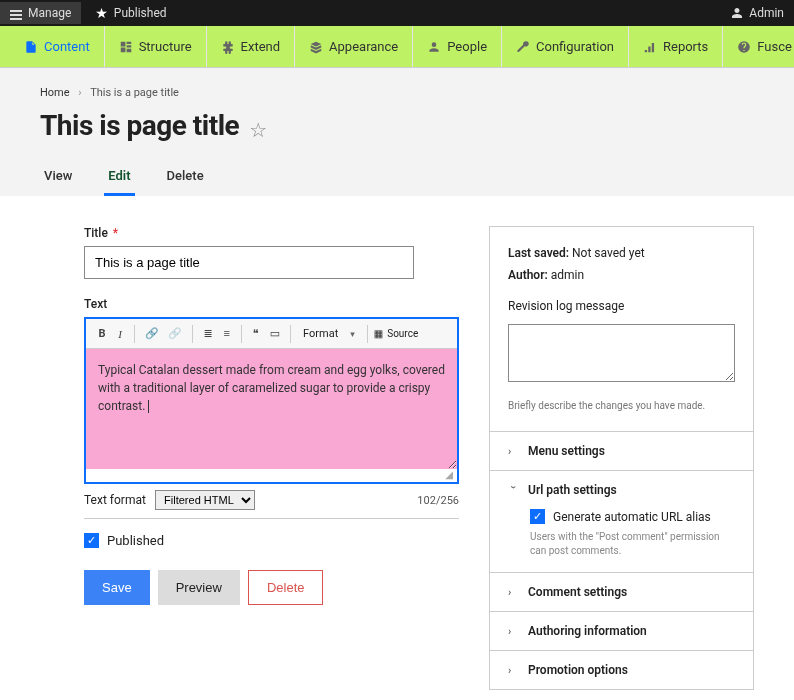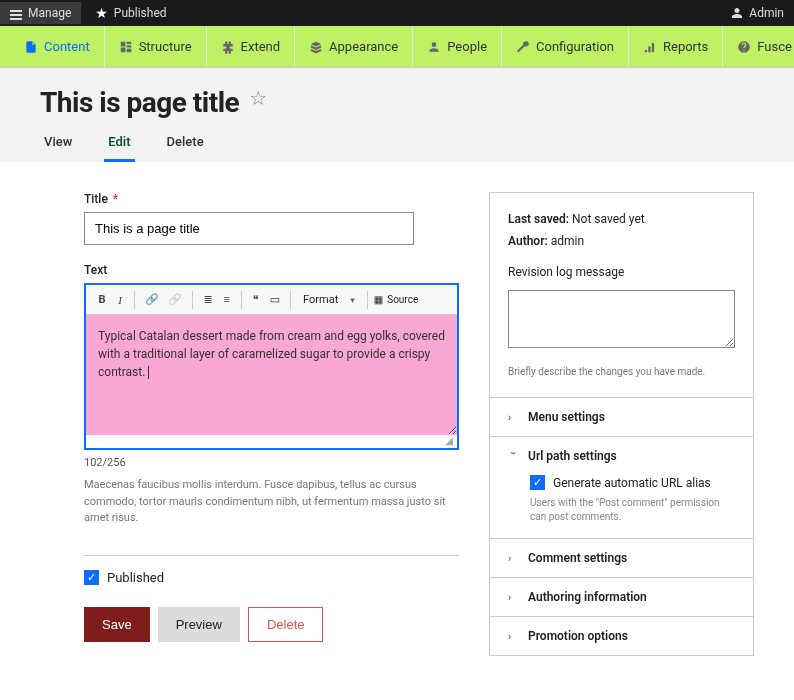--- a/index.html
+++ b/index.html
@@ -17,21 +17,21 @@
 .admin-nav { background: #bef264; border-bottom: 1px solid #ccc; height: 42px; display: flex; padding: 0 10px; }
 .admin-nav-item { display: flex; align-items: center; gap: 6px; padding: 0 14px; border-right: 1px solid #e5e5e5; cursor: pointer; font-size: 13px; color: #333; }
 .admin-nav-item.active { color: #0d6efd; }
 .admin-nav-item svg { width: 14px; height: 14px; fill: #666; }
 .admin-nav-item.active svg { fill: #0d6efd; }
 
 .page-header { background: #f3f3f3; padding: 18px 40px 0 40px; }
 .breadcrumb { font-size: 11px; color: #555; margin-bottom: 10px; }
 .breadcrumb a { color: #333; text-decoration: none; }
 .breadcrumb .sep { margin: 0 6px; color: #999; }
-.page-title-row { display: flex; align-items: flex-start; gap: 10px; margin-bottom: 7px; }
+.page-title-row { display: flex; align-items: flex-end; gap: 10px; margin-bottom: 18px; }
 .page-title { font-size: 28px; font-weight: 700; letter-spacing: -0.5px; }
 .star-outline { font-size: 20px; color: #888; cursor: pointer; }
 
 .primary-tabs { display: flex; gap: 28px; }
 .primary-tab { padding: 8px 4px 10px 4px; font-size: 13px; color: #333; cursor: pointer; border-bottom: 3px solid transparent; font-weight: 500; }
 .primary-tab.active { color: #14532d; border-bottom-color: #0d6efd; font-weight: 600; }
 
 .content-area { display: flex; padding: 30px 40px; gap: 30px; align-items: flex-start; }
 .main-col { flex: 1; max-width: 420px; margin-left: 44px; }
 .side-col { width: 265px; }
@@ -58,21 +58,21 @@
 .format-select { font-size: 11px; padding: 2px 4px; border: 1px solid #888; margin-left: 6px; }
 .char-count { font-size: 11px; color: #555; }
 .help-text { font-size: 11px; color: #777; line-height: 1.5; margin-bottom: 28px; }
 
 .divider { border-top: 1px solid #ccc; margin-bottom: 14px; }
 .checkbox-row { display: flex; align-items: center; gap: 8px; margin-bottom: 22px; font-size: 13px; }
 .chk { width: 15px; height: 15px; background: #0d6efd; display: inline-flex; align-items: center; justify-content: center; color: #fff; font-size: 11px; cursor: pointer; }
 
 .btn-row { display: flex; gap: 8px; }
 .btn { padding: 9px 18px; font-size: 13px; border: none; cursor: pointer; }
-.btn-primary { background: #7f1d1d; color: #fff; }
+.btn-primary { background: #3b82f6; color: #fff; }
 .btn-secondary { background: #dcdcdc; color: #222; }
 .btn-danger { background: #fff; color: #d9534f; border: 1px solid #d9534f; }
 
 .side-panel { border: 1px solid #ccc; }
 .meta-block { padding: 16px 18px; font-size: 12px; line-height: 1.8; border-bottom: 1px solid #ccc; }
 .meta-block strong { font-weight: 600; text-align: right; }
 .rev-label { font-size: 12px; margin: 10px 0 6px 0; }
 .rev-textarea { width: 100%; height: 58px; border: 1px solid #888; resize: vertical; padding: 4px; font-family: inherit; }
 .rev-help { font-size: 10px; color: #777; margin-top: 8px; }
 
@@ -155,20 +155,25 @@
   </div>
   <div class="admin-nav-item">
     <svg viewBox="0 0 24 24">
         <path d="M12 2a10 10 0 1 0 10 10A10 10 0 0 0 12 2zm1 17h-2v-2h2v2zm1.7-7.4l-.9.9A3 3 0 0 0 13 14h-2v-.5a3.8 3.8 0 0 1 1.1-2.7l1.2-1.2a1.9 1.9 0 0 0 .6-1.4 2 2 0 0 0-4 0H8a4 4 0 0 1 8 0 3.2 3.2 0 0 1-1.3 2.4z"></path>
       </svg>
     <span>Fusce</span>
   </div>
 </div>
 
 <div class="page-header">
+  <div class="breadcrumb">
+    <a href="#">Home</a>
+    <span class="sep">›</span>
+    <span>This is a page title</span>
+  </div>
   <div class="page-title-row">
     <h1 class="page-title">This is page title</h1>
     <span class="star-outline">☆</span>
   </div>
   <div class="primary-tabs">
     <div class="primary-tab">View</div>
     <div class="primary-tab active">Edit</div>
     <div class="primary-tab">Delete</div>
   </div>
 </div>
@@ -205,24 +210,29 @@
         <span class="tb-source">
           <span>▦</span>
           <span>Source</span>
         </span>
       </div>
       <div class="editor-body"><span>Typical Catalan dessert made from cream and egg yolks, covered with a traditional layer of caramelized sugar to provide a crispy contrast.</span> <span class="cursor"></span></div>
       <div class="resize-handle">◢</div>
     </div>
 
     <div class="format-row">
+      <div>
+        <label>Text format</label>
+        <select class="format-select">
+          <option>Filtered HTML</option>
+        </select>
+      </div>
       <span class="char-count">102/256</span>
     </div>
 
-    <p class="help-text">Maecenas faucibus mollis interdum. Fusce dapibus, tellus ac cursus commodo, tortor mauris condimentum nibh, ut fermentum massa justo sit amet risus.</p>
 
     <div class="divider"></div>
 
     <div class="checkbox-row">
       <span class="chk">✓</span>
       <span>Published</span>
     </div>
 
     <div class="btn-row">
       <button class="btn btn-primary">Save</button>

